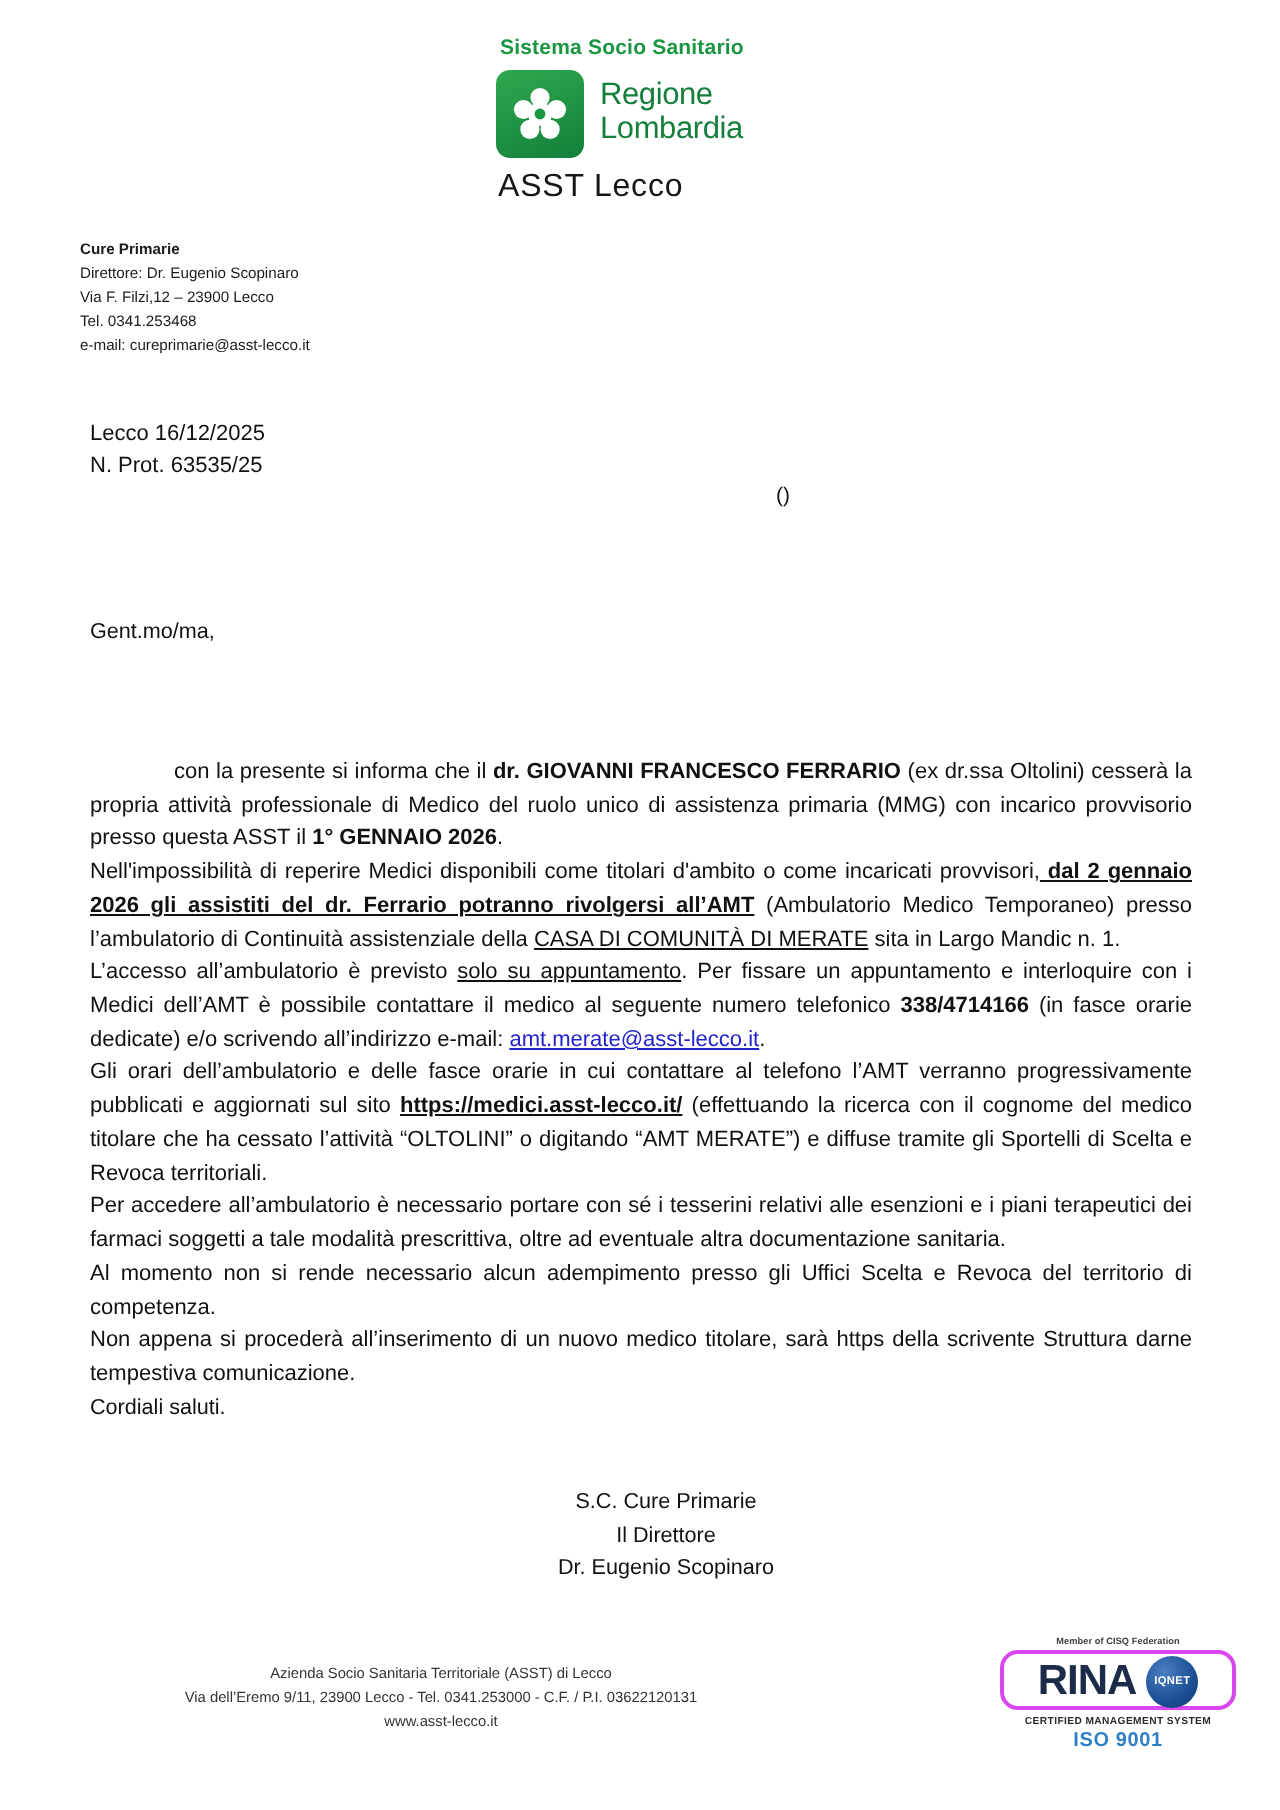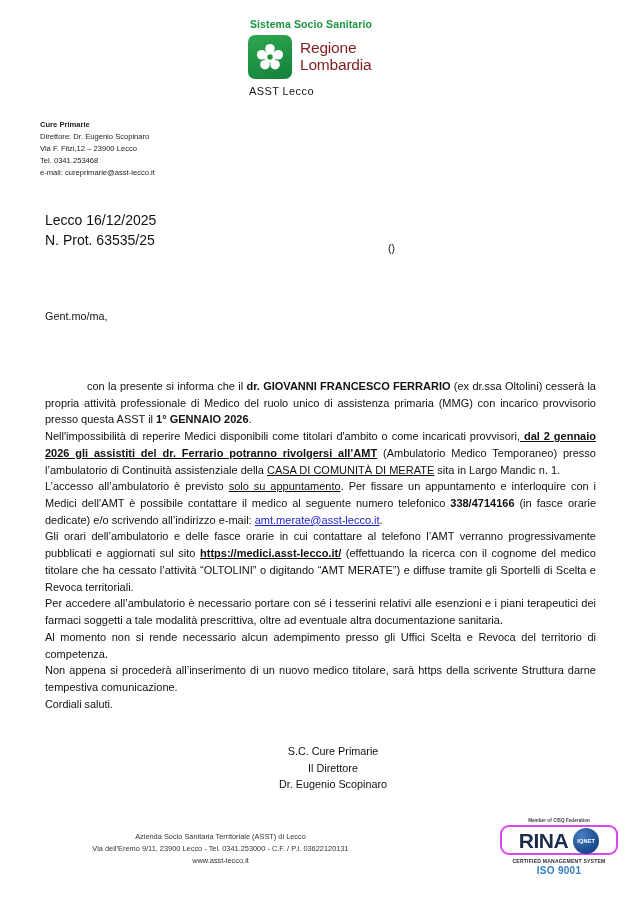--- a/index.html
+++ b/index.html
@@ -48,48 +48,48 @@
     border-radius: 7px;
     background: linear-gradient(160deg, #2fa84f 0%, #12803a 100%);
     flex: 0 0 auto;
     display: flex;
     align-items: center;
     justify-content: center;
   }
   .logo-wordmark {
     line-height: 1.08;
     font-size: 15.5px;
-    color: #7f1d1d;
+    color: #15803d;
     letter-spacing: -0.2px;
   }
   .logo-wordmark span { display: block; }
   .logo-asst {
     margin: 6px 0 0 1px;
-    font-size: 11px;
+    font-size: 16px;
     color: #161616;
     letter-spacing: 0.4px;
   }
 
   
   .sender {
     position: absolute;
     top: 119px;
     left: 40px;
     font-size: 7.6px;
     line-height: 1.58;
     color: #1b1b1b;
   }
   .sender .s-title { font-weight: bold; }
 
   
   .datebox {
     position: absolute;
     top: 210px;
     left: 45px;
-    font-size: 14px;
+    font-size: 11px;
     line-height: 1.45;
     color: #111;
   }
   .paren-mark {
     position: absolute;
     top: 242px;
     left: 388px;
     font-size: 10.5px;
     color: #111;
   }

